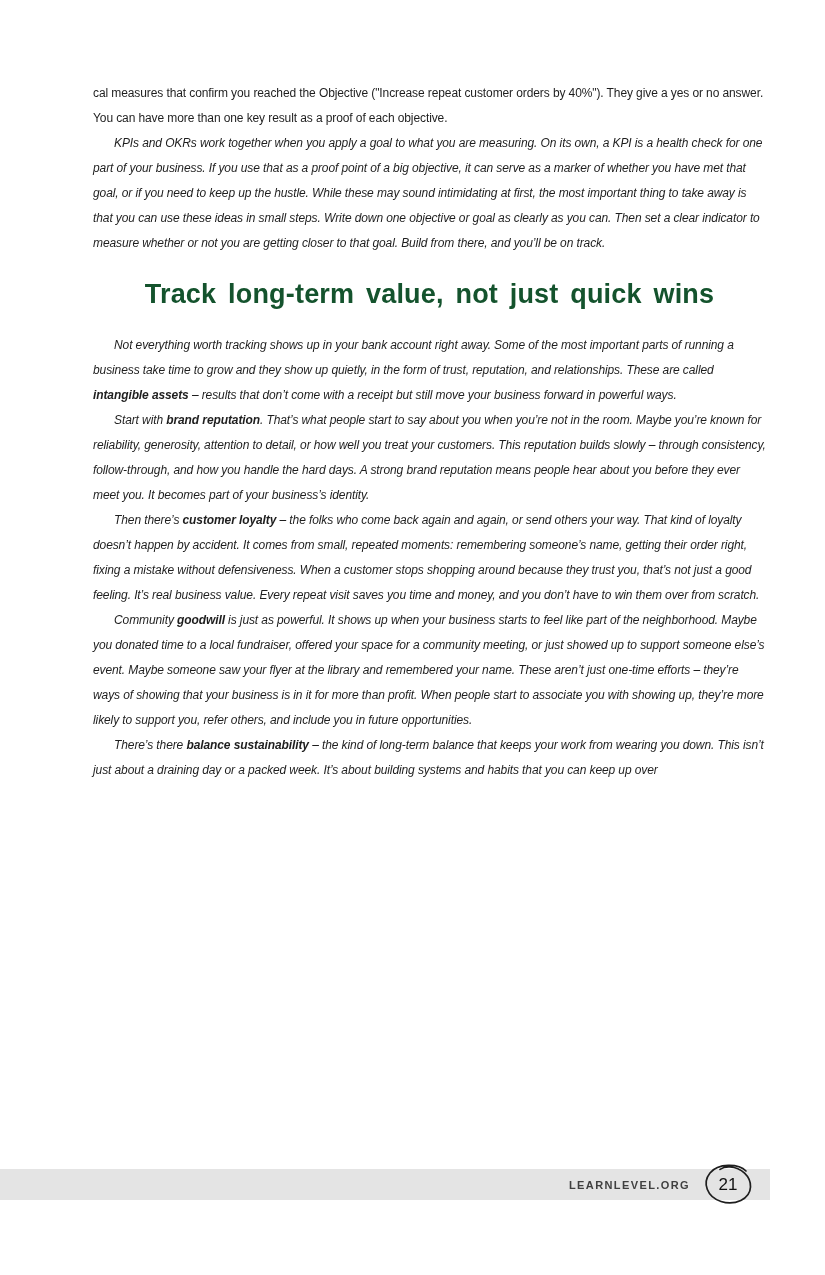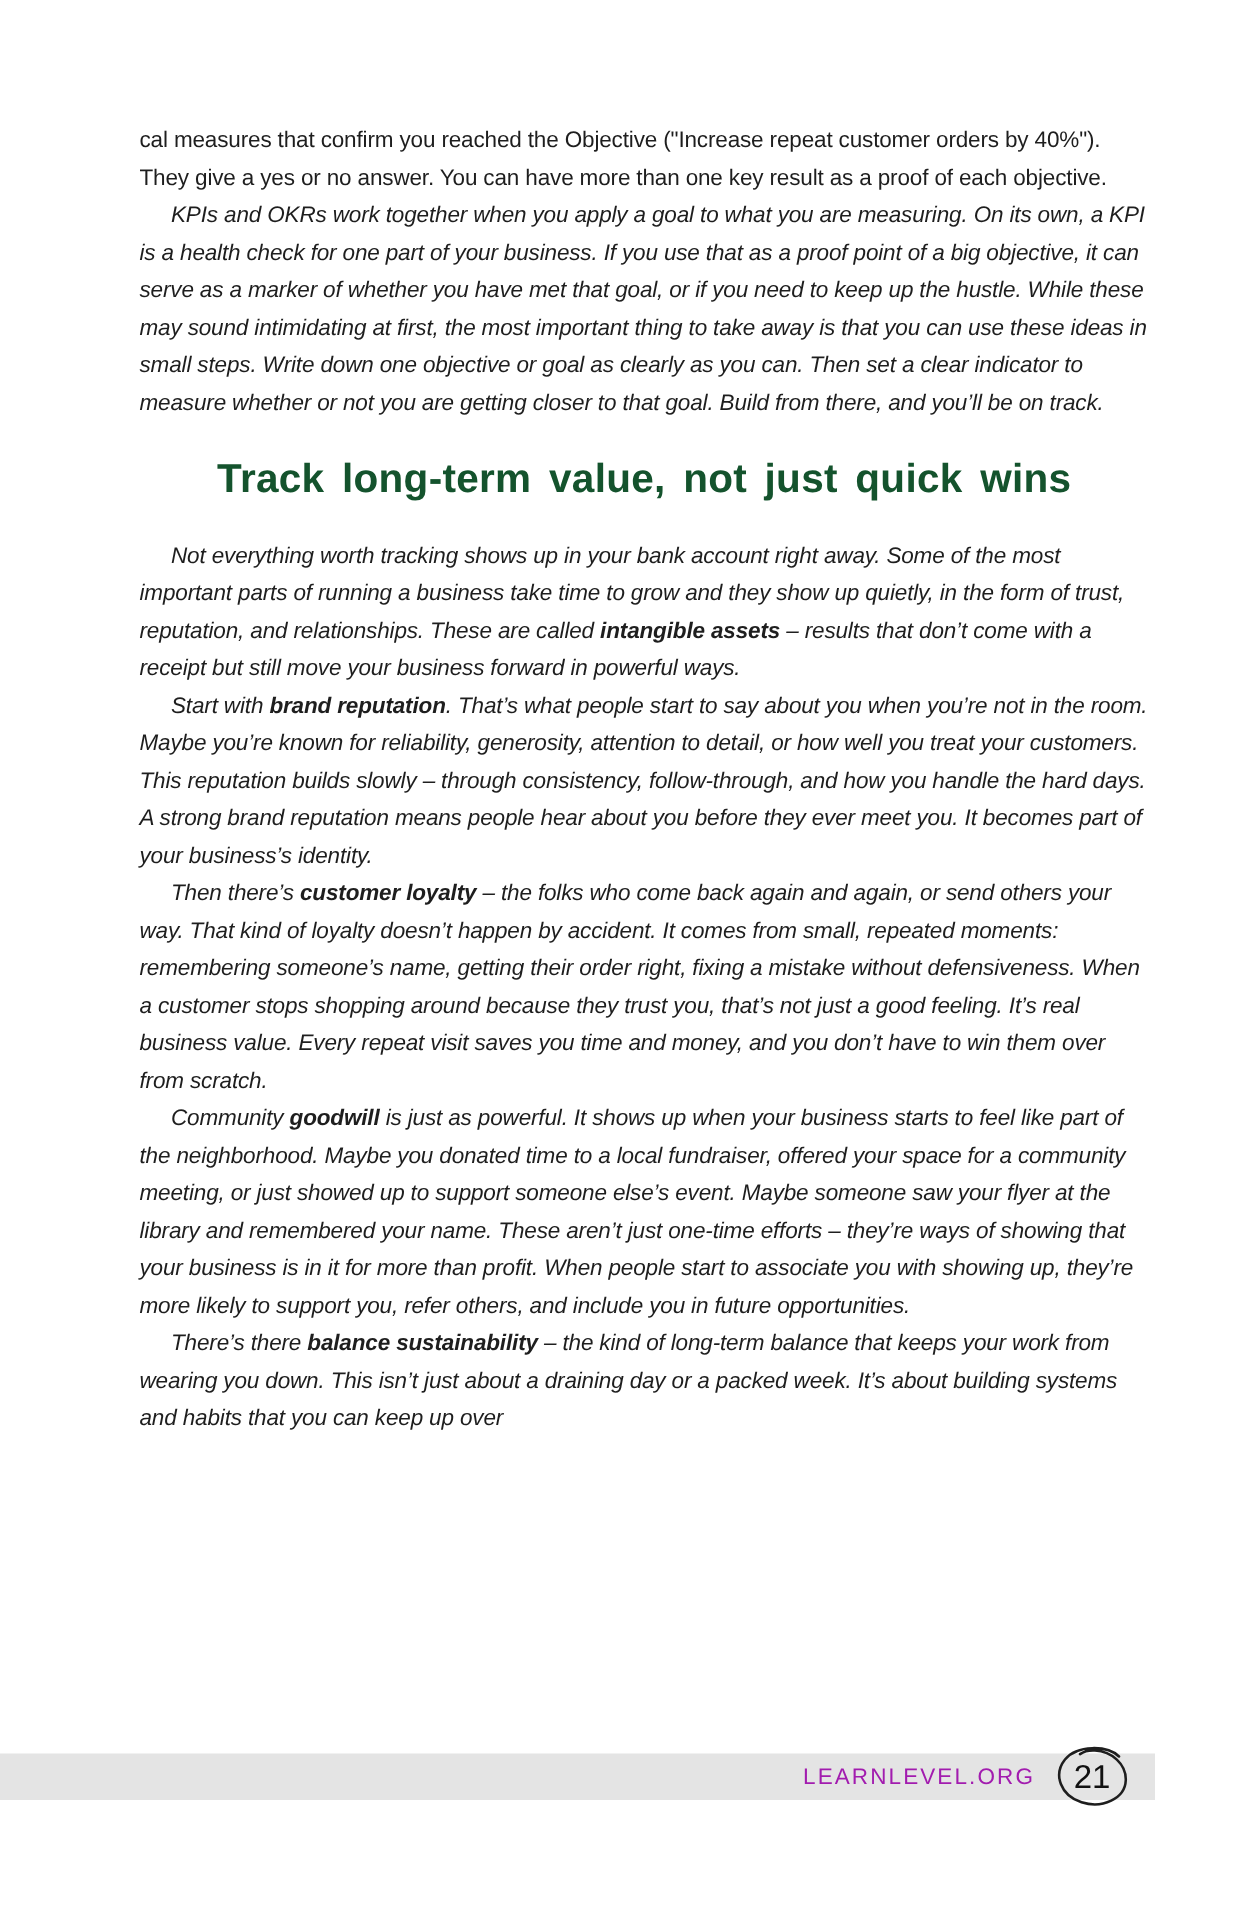--- a/index.html
+++ b/index.html
@@ -11,21 +11,21 @@
     font-family: "Liberation Sans", sans-serif;
     overflow: hidden;
   }
   .content {
     position: absolute;
     left: 93px;
     top: 81px;
     width: 673px;
   }
   .para {
-    font-size: 15px;
+    font-size: 12px;
     line-height: 25px;
     letter-spacing: -0.1px;
     color: #1e1e1e;
   }
   .para.indent { text-indent: 21px; font-style: italic; }
   .para strong { font-weight: 700; }
   .heading {
     font-size: 27px;
     font-weight: 700;
     text-align: center;
@@ -42,24 +42,24 @@
     top: 1169px;
     width: 770px;
     height: 31px;
     background: #e4e4e4;
   }
   .footer-site {
     position: absolute;
     right: 80px;
     top: 50%;
     transform: translateY(-50%);
-    font-size: 15px;
-    font-weight: 400;
+    font-size: 11px;
+    font-weight: 700;
     letter-spacing: 1.4px;
-    color: #a21caf;
+    color: #404040;
     white-space: nowrap;
   }
   .page-badge {
     position: absolute;
     left: 702px;
     top: -7px;
     width: 52px;
     height: 44px;
   }
   .page-badge svg {
@@ -68,21 +68,21 @@
     width: 100%;
     height: 100%;
   }
   .page-badge .num {
     position: absolute;
     inset: 0;
     display: flex;
     align-items: center;
     justify-content: center;
     padding-top: 2px;
-    font-size: 22px;
+    font-size: 17px;
     font-weight: 400;
     color: #111111;
   }
 </style>
 </head>
 <body>
 
 <main class="content">
   <div id="intro-paragraphs">
       <p class="para"><span>cal measures that confirm you reached the Objective ("Increase repeat customer orders by 40%"). They give a yes or no answer. You can have more than one key result as a proof of each objective.</span></p>

